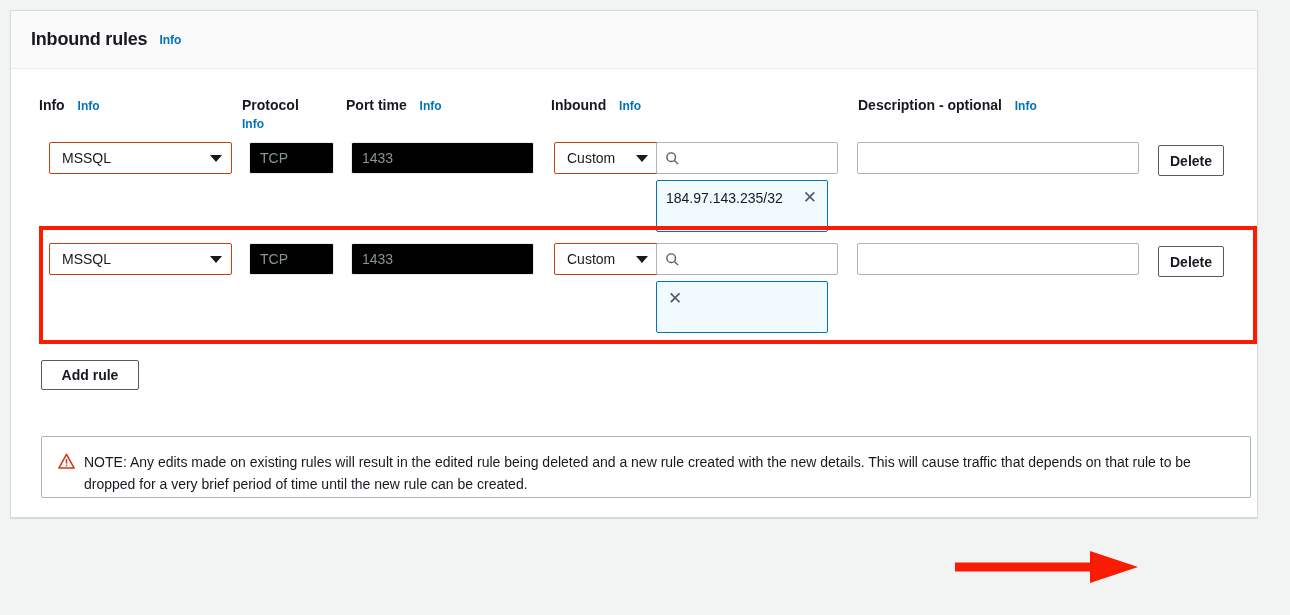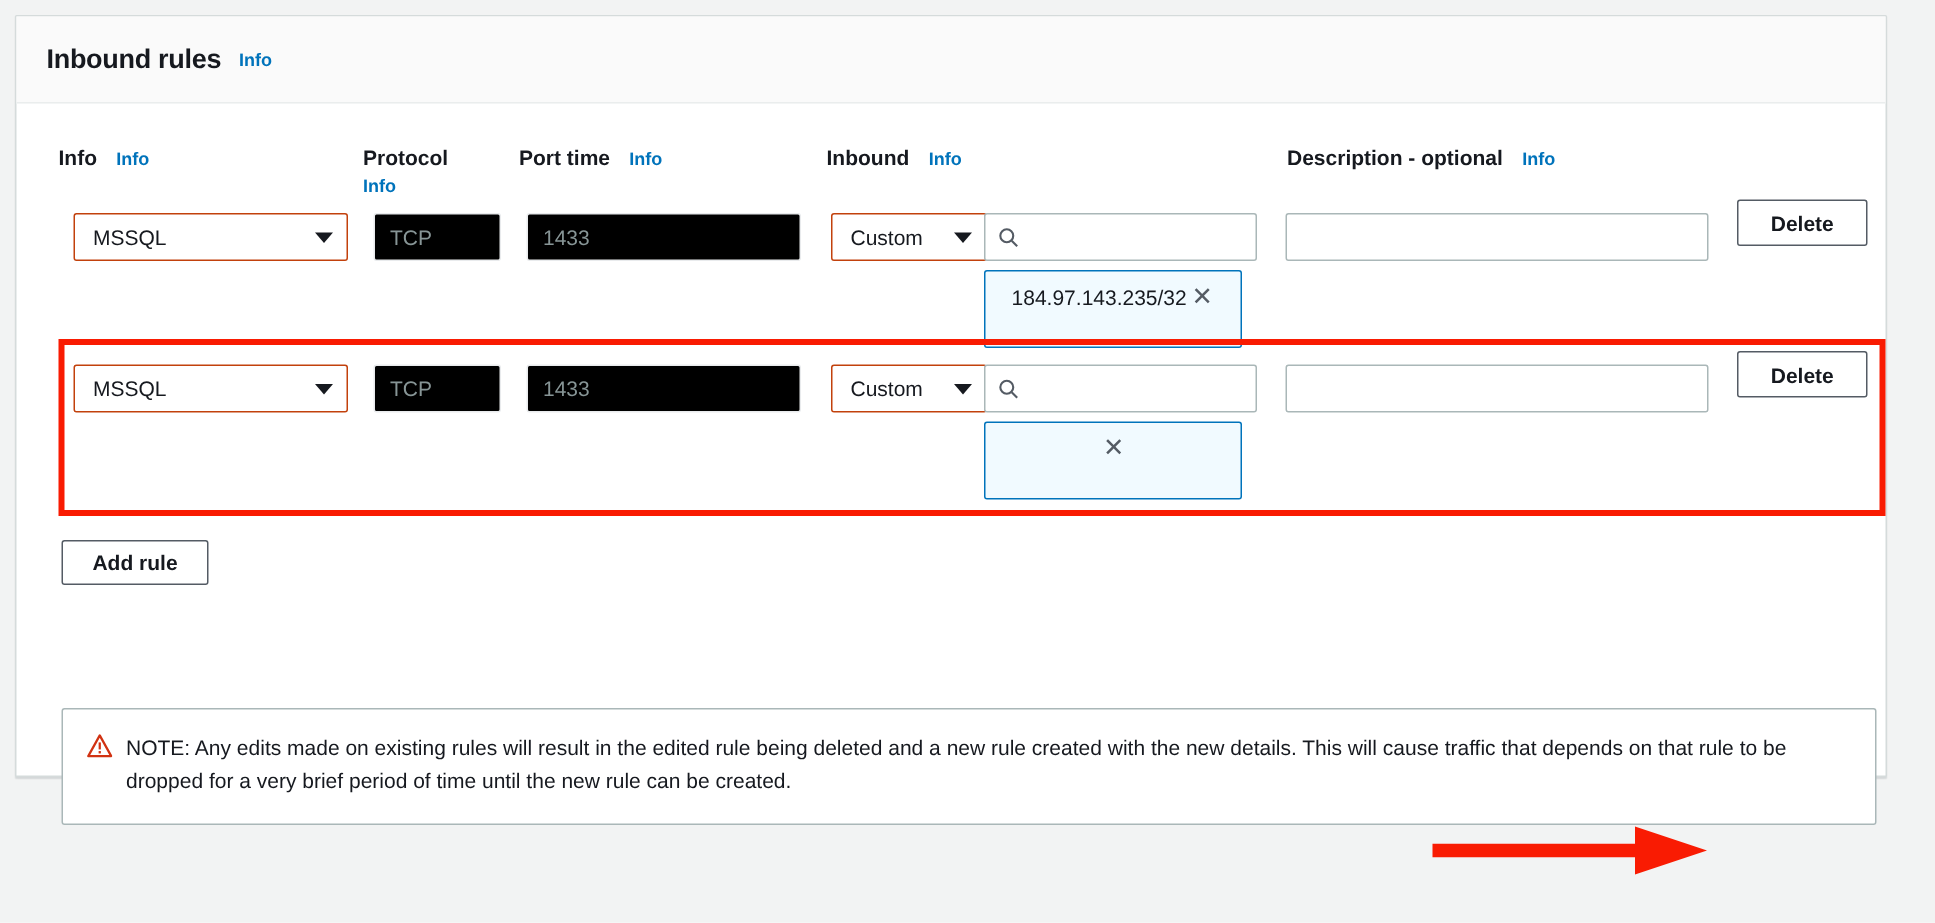--- a/index.html
+++ b/index.html
@@ -130,34 +130,34 @@
     color: #16191f;
     background: #ffffff;
     border: 1px solid #545b64;
     border-radius: 2px;
     display: flex;
     align-items: center;
     justify-content: center;
     cursor: pointer;
     white-space: nowrap;
   }
-  .f-delete { left: 1147px; width: 87px; height: 31px; top: 12px; }
+  .f-delete { left: 1147px; width: 66px; height: 31px; top: 24px; }
 
   
   .token {
     position: absolute;
     left: 645px; top: 59px;
     width: 172px;
     min-height: 52px;
     background: #f1faff;
     border: 1px solid #0073bb;
     border-radius: 2px;
     display: flex;
     align-items: flex-start;
-    justify-content: center;
+    justify-content: space-between;
     padding: 7px 8px 7px 9px;
     font-size: 14px;
     line-height: 20px;
     color: #16191f;
   }
   .token-text { word-break: break-all; width: 118px; }
   .token-x {
     color: #545b64;
     font-size: 17px;
     line-height: 17px;
@@ -179,27 +179,26 @@
   .add-rule {
     position: absolute;
     left: 30px; top: 349px;
     width: 98px; height: 30px;
   }
 
   
   .note {
     position: absolute;
     left: 30px; top: 425px;
-    width: 1210px; height: 78px;
+    width: 1210px; height: 62px;
     background: #ffffff;
     border: 1px solid #aab7b8;
     border-radius: 2px;
     display: flex;
     padding: 14px 16px;
-    margin-top: 36px;
   }
   .note-icon { width: 26px; flex: 0 0 26px; padding-top: 2px; }
   .note-text {
     font-size: 14px;
     line-height: 22px;
     color: #16191f;
   }
 
   
   .footer {

